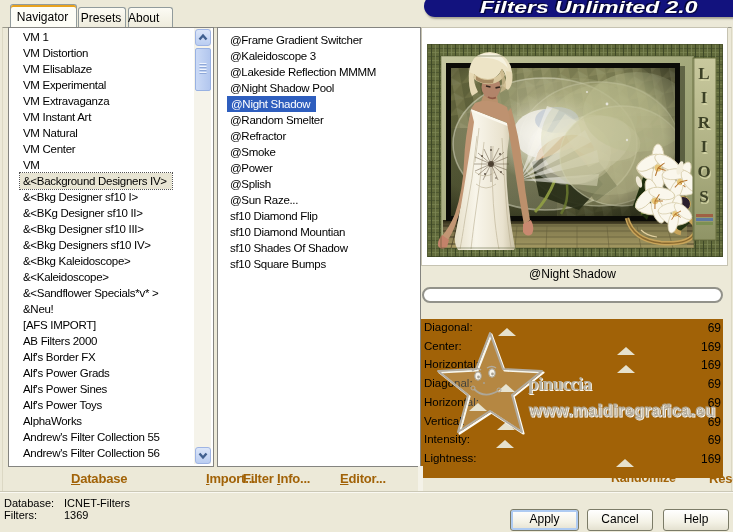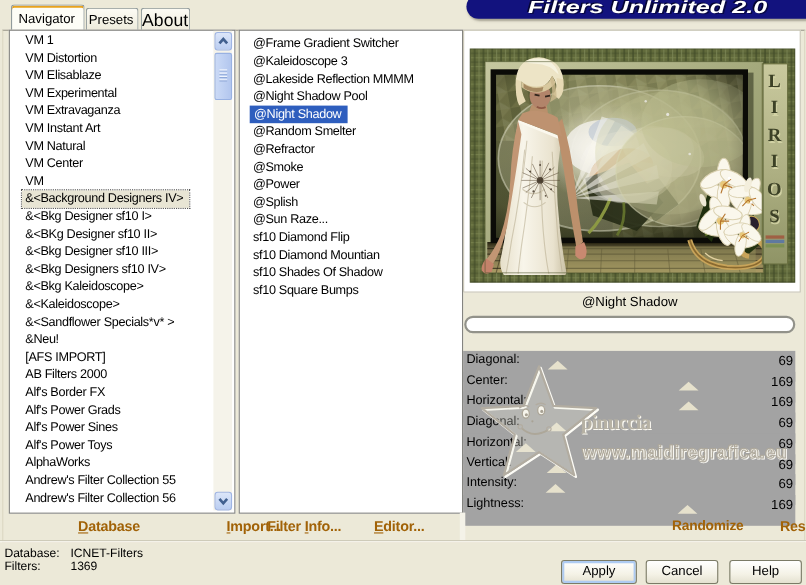--- a/index.html
+++ b/index.html
@@ -1,35 +1,35 @@
 <!DOCTYPE html>
 <html><head><meta charset="utf-8"><style>
 html,body{margin:0;padding:0;}
 body{width:733px;height:532px;position:relative;background:#ECE9D8;font-family:"Liberation Sans",sans-serif;overflow:hidden;}
 .a{position:absolute;}
 .lst{background:#fff;border:1px solid #848480;}
 .it{height:16px;line-height:16px;font-size:11.5px;color:#000;white-space:nowrap;letter-spacing:-0.3px;}
-.sl{left:421px;width:302px;height:28px;background:#a3a3a3;}
+.sl{left:421px;width:302px;height:28px;background:#a16207;}
 .sl .lb{position:absolute;left:3px;top:2px;font-size:11.5px;}
 .sl .vl{position:absolute;right:2px;top:2px;font-size:12px;}
 .tri{width:0;height:0;border-left:9px solid transparent;border-right:9px solid transparent;border-bottom:8px solid #E6E1CC;}
 .btn{width:67px;height:20px;background:linear-gradient(#fff,#F4F2E6 60%,#E4E1D0);border:1px solid #7B7B67;border-radius:3px;font-size:12px;text-align:center;line-height:19px;}
 .mn{top:471px;font-size:13px;font-weight:bold;color:#a16207;letter-spacing:-0.2px;padding-left:43px;}
 </style></head>
 <body>
 
 <div class="a" style="left:424px;top:-5px;width:330px;height:22px;background:#12127E;border-radius:11px;box-shadow:1px 2px 2px rgba(110,105,90,.55);"></div>
 <div class="a" style="left:480px;top:1px;color:#fff;font-size:16px;font-weight:bold;font-style:italic;line-height:14px;white-space:nowrap;transform:scaleX(1.43);transform-origin:0 0;text-shadow:-1px -1px 0 rgba(0,0,20,.7),1px 1px 0 rgba(0,0,20,.5);">Filters Unlimited 2.0</div>
 
 <div class="a" style="left:10px;top:4px;width:65px;height:24px;background:#FDFDF6;border:1px solid #919B9C;border-bottom:none;border-radius:3px 3px 0 0;box-shadow:inset 0 2px 0 #E8A21D;"></div>
 <div class="a" style="left:10px;top:10px;width:65px;height:14px;font-size:12px;text-align:center;">Navigator</div>
 <div class="a" style="left:78px;top:7px;width:46px;height:21px;background:linear-gradient(#FCFBF4,#EDEADA);border:1px solid #919B9C;border-bottom:none;border-radius:3px 3px 0 0;"></div>
 <div class="a" style="left:78px;top:11px;width:46px;height:14px;font-size:12px;text-align:center;">Presets</div>
 <div class="a" style="left:128px;top:7px;width:43px;height:21px;background:linear-gradient(#FCFBF4,#EDEADA);border:1px solid #919B9C;border-bottom:none;border-radius:3px 3px 0 0;"></div>
-<div class="a" style="left:128px;top:11px;width:43px;height:14px;font-size:16px;text-align:right;">About</div>
+<div class="a" style="left:128px;top:11px;width:43px;height:14px;font-size:12px;text-align:left;">About</div>
 
 <div class="a" style="left:2px;top:27px;width:728px;height:464px;border:1px solid #DCD8C4;border-top:1px solid #9C9A8C;background:transparent;"></div>
 
 <div class="a lst" style="left:8px;top:27px;width:204px;height:438px;">
 <div style="padding-top:1px;">
 <div class="it" style="padding-left:14px;">VM 1</div>
 <div class="it" style="padding-left:14px;">VM Distortion</div>
 <div class="it" style="padding-left:14px;">VM Elisablaze</div>
 <div class="it" style="padding-left:14px;">VM Experimental</div>
 <div class="it" style="padding-left:14px;">VM Extravaganza</div>

